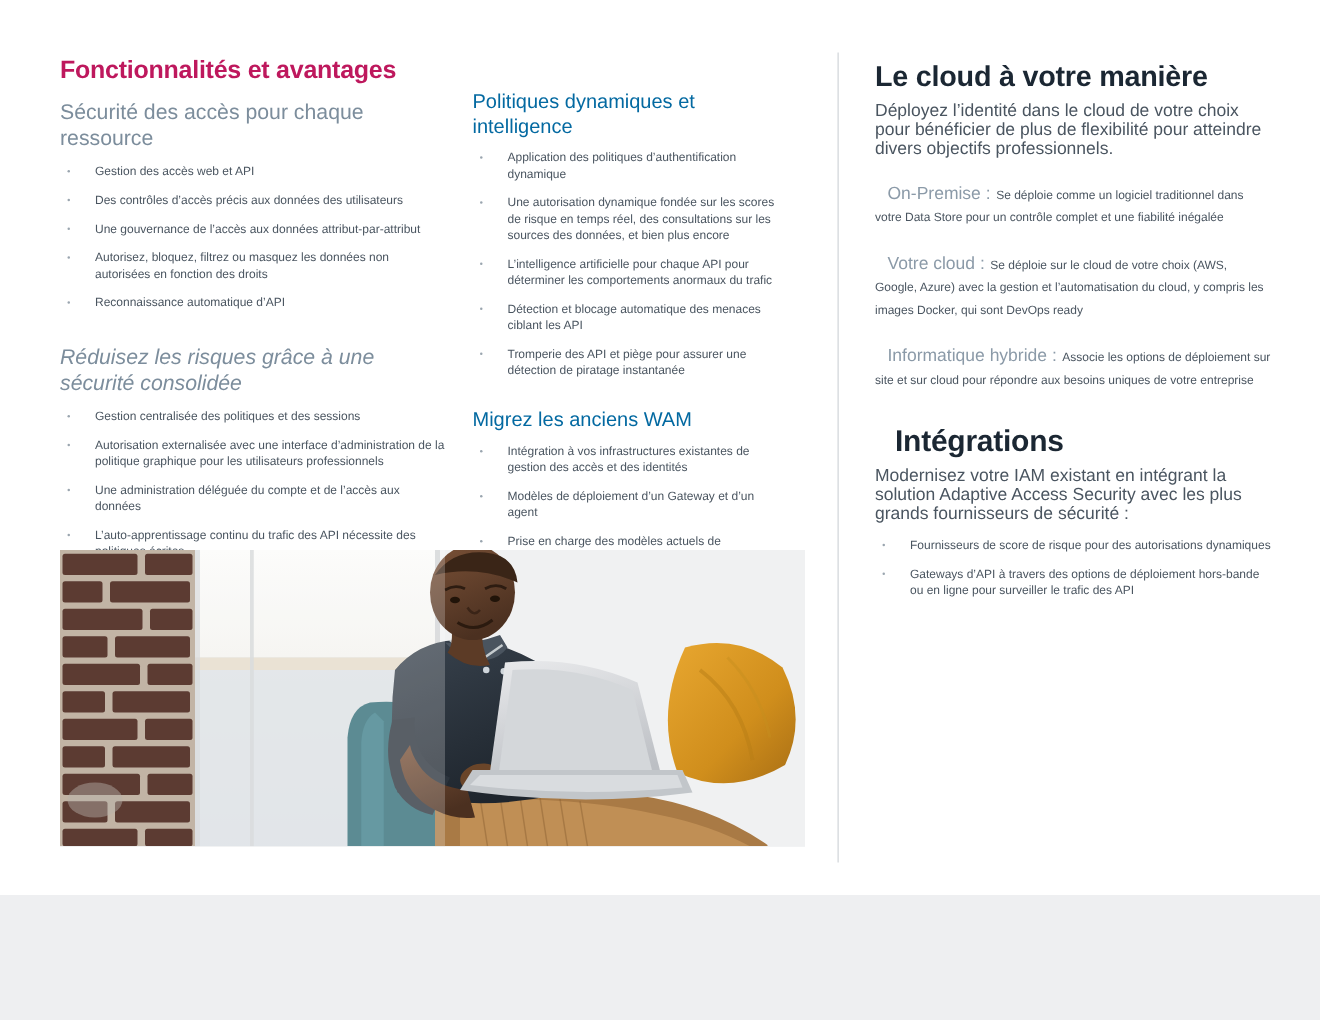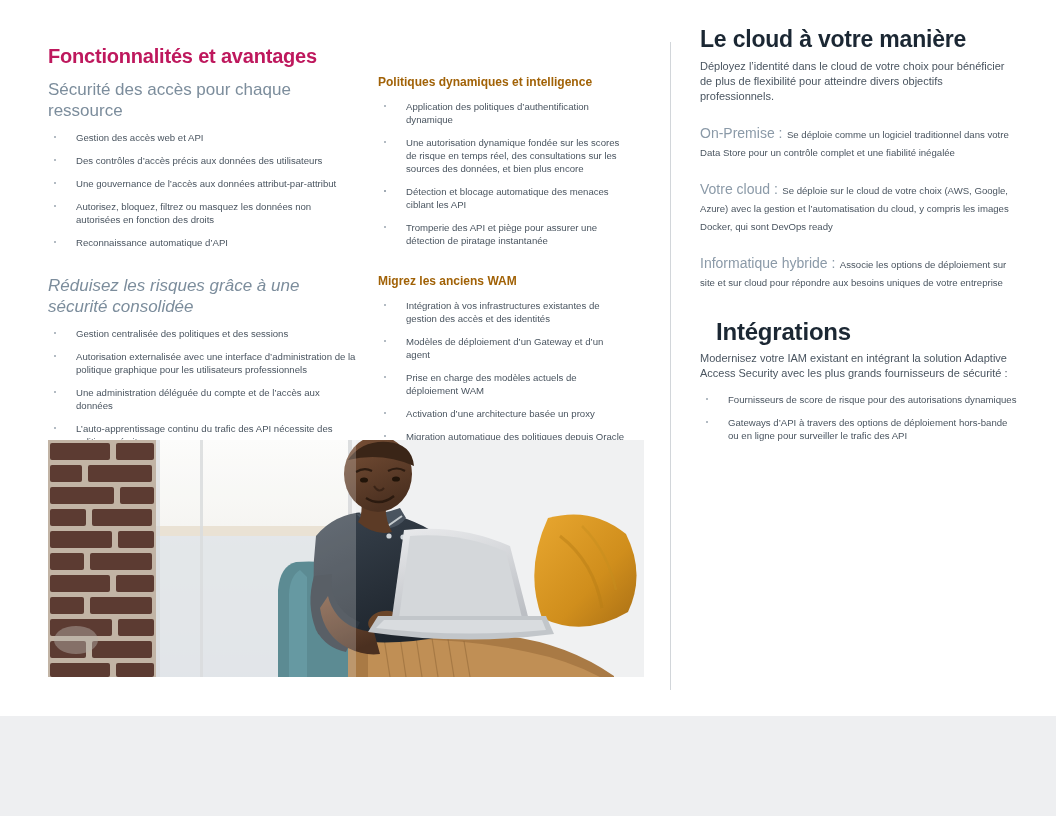--- a/index.html
+++ b/index.html
@@ -31,21 +31,21 @@
   }
   .col-mid {
     position: absolute;
     left: 378px;
     top: 72px;
     width: 250px;
   }
   .col-right {
     position: absolute;
     left: 700px;
-    top: 26px;
+    top: 48px;
     width: 318px;
   }
 
   .vdivider {
     position: absolute;
     left: 670px;
     top: 42px;
     width: 1px;
     height: 648px;
     background: #d2d6da;
@@ -65,24 +65,24 @@
     line-height: 21px;
     font-weight: 400;
     color: #7c8d9c;
     margin: 0 0 10px 0;
   }
   h2.sub-title.spaced {
     margin-top: 26px;
     font-style: italic;
   }
   h2.mid-title {
-    font-size: 12px;
+    font-size: 16px;
     line-height: 20px;
-    font-weight: 700;
-    color: #a16207;
+    font-weight: 400;
+    color: #0369a1;
     margin: 0 0 8px 0;
   }
   h2.mid-title.spaced {
     margin-top: 24px;
   }
 
   
   ul.bullets {
     list-style: none;
     margin: 0;
@@ -114,35 +114,36 @@
     color: #1b2733;
     margin: 0 0 6px 0;
     letter-spacing: -0.2px;
   }
   h1.right-title.second {
     margin-top: 28px;
     font-size: 24px;
     margin-left: 16px;
   }
   p.right-lede {
-    font-size: 11px;
+    font-size: 14px;
     line-height: 15px;
     color: #4a5560;
     margin: 0 0 20px 0;
   }
   p.right-lede.tight {
     margin-bottom: 12px;
   }
   .deploy-block {
     margin-bottom: 20px;
   }
   .deploy-block .label {
     font-size: 14px;
     color: #8b9aa8;
     font-weight: 400;
+    margin-left: 10px;
   }
   .deploy-block .body {
     font-size: 9.6px;
     line-height: 15px;
     color: #4a5560;
   }
 
   
   .photo {
     position: absolute;
@@ -189,21 +190,21 @@
       <li><span class="dot"></span><span>Une administration déléguée du compte et de l’accès aux données</span></li>
       <li><span class="dot"></span><span>L’auto-apprentissage continu du trafic des API nécessite des politiques écrites</span></li>
     </ul>
   </div>
 
   <div class="col-mid">
     <h2 class="mid-title">Politiques dynamiques et intelligence</h2>
     <ul class="bullets">
       <li><span class="dot"></span><span>Application des politiques d’authentification dynamique</span></li>
       <li><span class="dot"></span><span>Une autorisation dynamique fondée sur les scores de risque en temps réel, des consultations sur les sources des données, et bien plus encore</span></li>
-      <li><span class="dot"></span></li>
+      <li><span class="dot"></span><span>L’intelligence artificielle pour chaque API pour déterminer les comportements anormaux du trafic</span></li>
       <li><span class="dot"></span><span>Détection et blocage automatique des menaces ciblant les API</span></li>
       <li><span class="dot"></span><span>Tromperie des API et piège pour assurer une détection de piratage instantanée</span></li>
     </ul>
 
     <h2 class="mid-title spaced">Migrez les anciens WAM</h2>
     <ul class="bullets">
       <li><span class="dot"></span><span>Intégration à vos infrastructures existantes de gestion des accès et des identités</span></li>
       <li><span class="dot"></span><span>Modèles de déploiement d’un Gateway et d’un agent</span></li>
       <li><span class="dot"></span><span>Prise en charge des modèles actuels de déploiement WAM</span></li>
       <li><span class="dot"></span><span>Activation d’une architecture basée un proxy</span></li>

